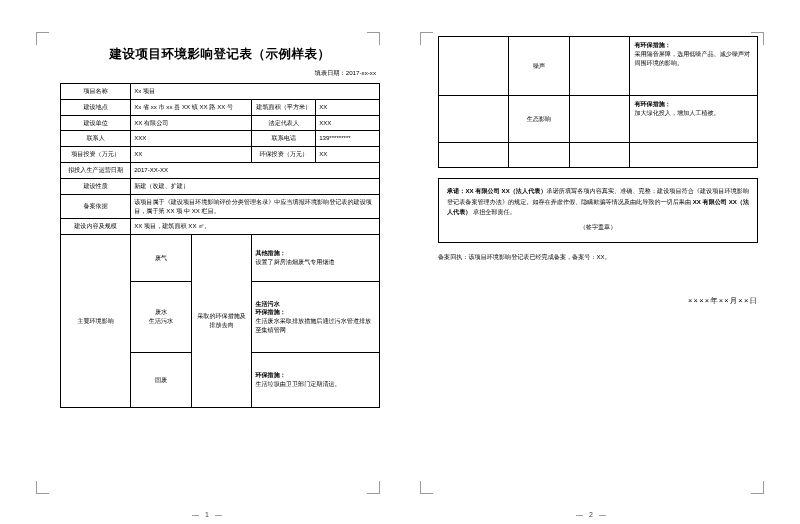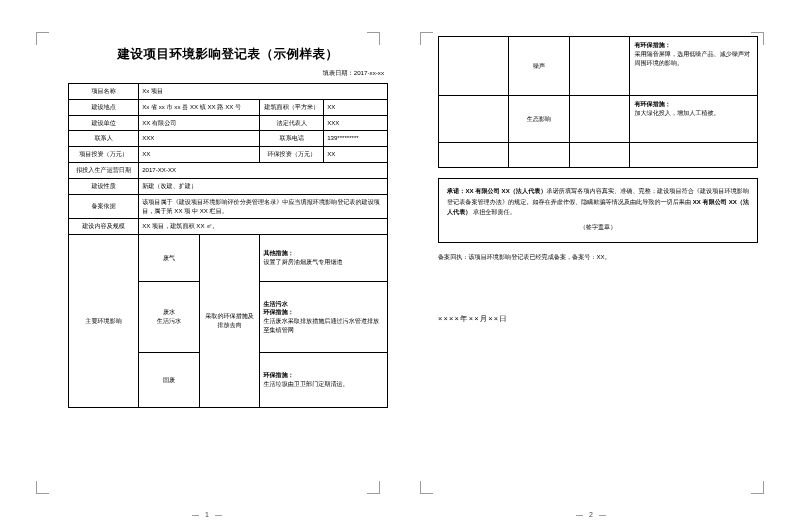--- a/index.html
+++ b/index.html
@@ -47,21 +47,21 @@
   .p1 .mark.bl { left: 36px; bottom: 30px; }
   .p1 .mark.br { right: 20px; bottom: 30px; }
 
   .p2 .mark.tl { left: 20px; top: 32px; }
   .p2 .mark.tr { right: 36px; top: 32px; }
   .p2 .mark.bl { left: 20px; bottom: 30px; }
   .p2 .mark.br { right: 36px; bottom: 30px; }
 
   .content1 {
     position: absolute;
-    left: 68px;
+    left: 60px;
     top: 46px;
     width: 320px;
   }
   .content2 {
     position: absolute;
     left: 38px;
     top: 36px;
     width: 320px;
   }
   .doc-title {
@@ -137,22 +137,22 @@
     text-align: center;
     margin-top: 4px;
   }
   .post-note {
     font-size: 6.1px;
     line-height: 1.7;
     color: #000;
     margin-top: 9px;
   }
   .date-line {
-    margin-top: 52px;
-    text-align: left;
+    margin-top: 34px;
+    text-align: right;
     font-size: 7.4px;
     letter-spacing: 1.2px;
     color: #000;
   }
   .folio {
     position: absolute;
     bottom: 6px;
     width: 100%;
     text-align: center;
     font-size: 7px;

